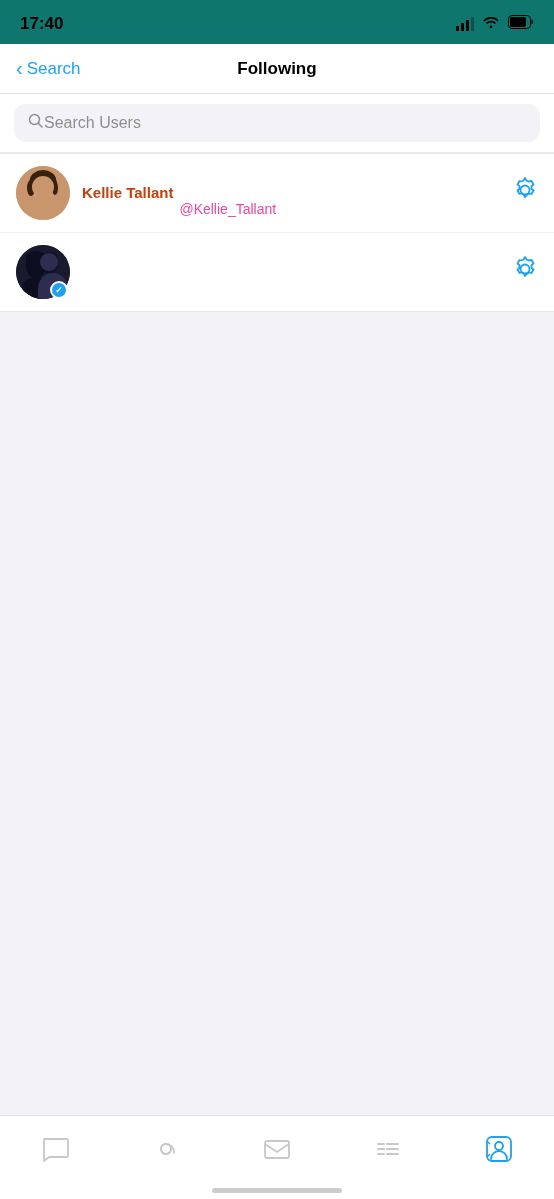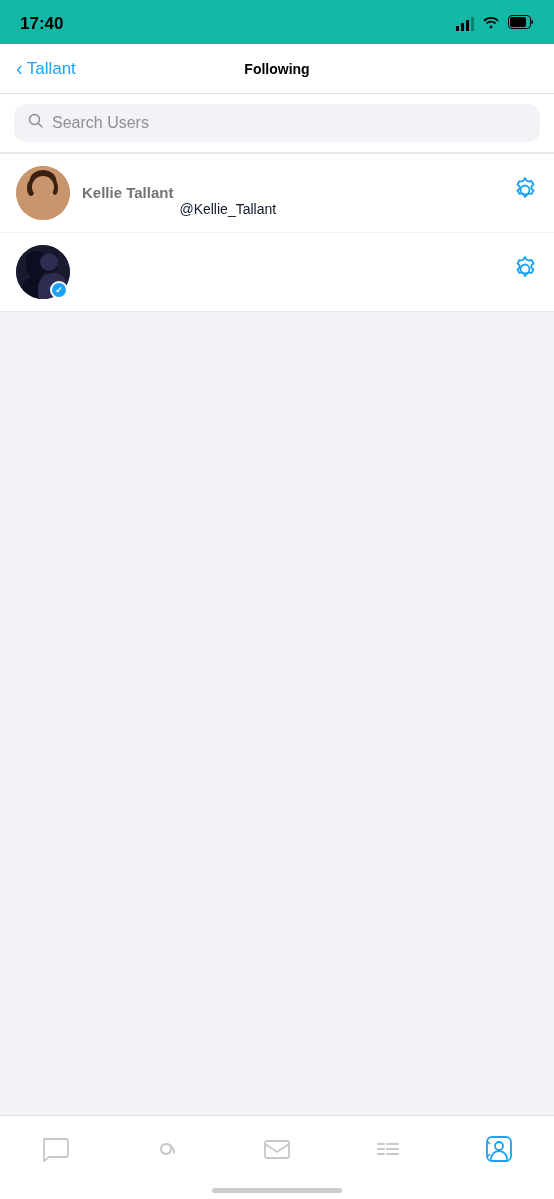--- a/index.html
+++ b/index.html
@@ -9,21 +9,21 @@
       width: 554px;
       min-height: 1199px;
       background: #f2f2f7;
       font-family: -apple-system, 'SF Pro Text', 'Helvetica Neue', Arial, sans-serif;
       position: relative;
       overflow-x: hidden;
     }
 
     
     .status-bar {
-      background: #14b8a6;
+      background: #0f766e;
       display: flex;
       justify-content: space-between;
       align-items: center;
       padding: 14px 20px 10px;
       height: 44px;
     }
     .status-time {
       font-size: 17px;
       font-weight: 600;
       color: #000;
@@ -55,38 +55,37 @@
       cursor: pointer;
       gap: 4px;
     }
     .nav-back-chevron {
       font-size: 20px;
       font-weight: 300;
       line-height: 1;
       margin-top: -1px;
     }
     .nav-title {
-      font-size: 14px;
+      font-size: 17px;
       font-weight: 600;
       color: #000;
     }
 
     
     .search-container {
       background: #fff;
       padding: 10px 14px;
       border-bottom: 1px solid #e8e8e8;
     }
     .search-bar {
       background: #f2f2f7;
       border-radius: 12px;
       display: flex;
       align-items: center;
       padding: 9px 14px;
-      gap: 8px;
     }
     .search-icon-svg {
       color: #8e8e93;
       font-size: 16px;
       flex-shrink: 0;
     }
     .search-input-fake {
       color: #8e8e93;
       font-size: 16px;
     }
@@ -211,25 +210,25 @@
     }
     .user-name-line {
       display: flex;
       align-items: center;
       gap: 6px;
       margin-bottom: 2px;
     }
     .user-name {
       font-size: 15px;
       font-weight: 700;
-      color: #737373;
+      color: #c2410c;
     }
     .user-handle {
       font-size: 14px;
-      color: #0f172a;
+      color: #ec4899;
       font-weight: 400;
       margin-top: 34px;
     }
     .user-followers {
       font-size: 13px;
       color: #8e8e93;
     }
 
     .gear-icon {
       color: #1da1f2;
@@ -315,21 +314,21 @@
         <rect x="2" y="2" width="16" height="10" rx="2" fill="#000"></rect>
         <path d="M23.5 4.5v5c1.1-.4 1.5-1.2 1.5-2.5s-.4-2.1-1.5-2.5z" fill="#000"></path>
       </svg>
     </span>
   </div>
 </div>
 
 <div class="nav-bar">
   <div class="nav-back">
     <span class="nav-back-chevron">‹</span>
-    <span>Tallant</span>
+    <span>Search</span>
   </div>
   <span class="nav-title">Following</span>
 </div>
 
 <div class="search-container">
   <div class="search-bar">
     <span class="search-icon-svg">
       <svg width="16" height="16" viewBox="0 0 16 16" fill="none" xmlns="http://www.w3.org/2000/svg">
         <circle cx="6.5" cy="6.5" r="5" stroke="#8e8e93" stroke-width="1.5"></circle>
         <path d="M10.5 10.5L14 14" stroke="#8e8e93" stroke-width="1.5" stroke-linecap="round"></path>

